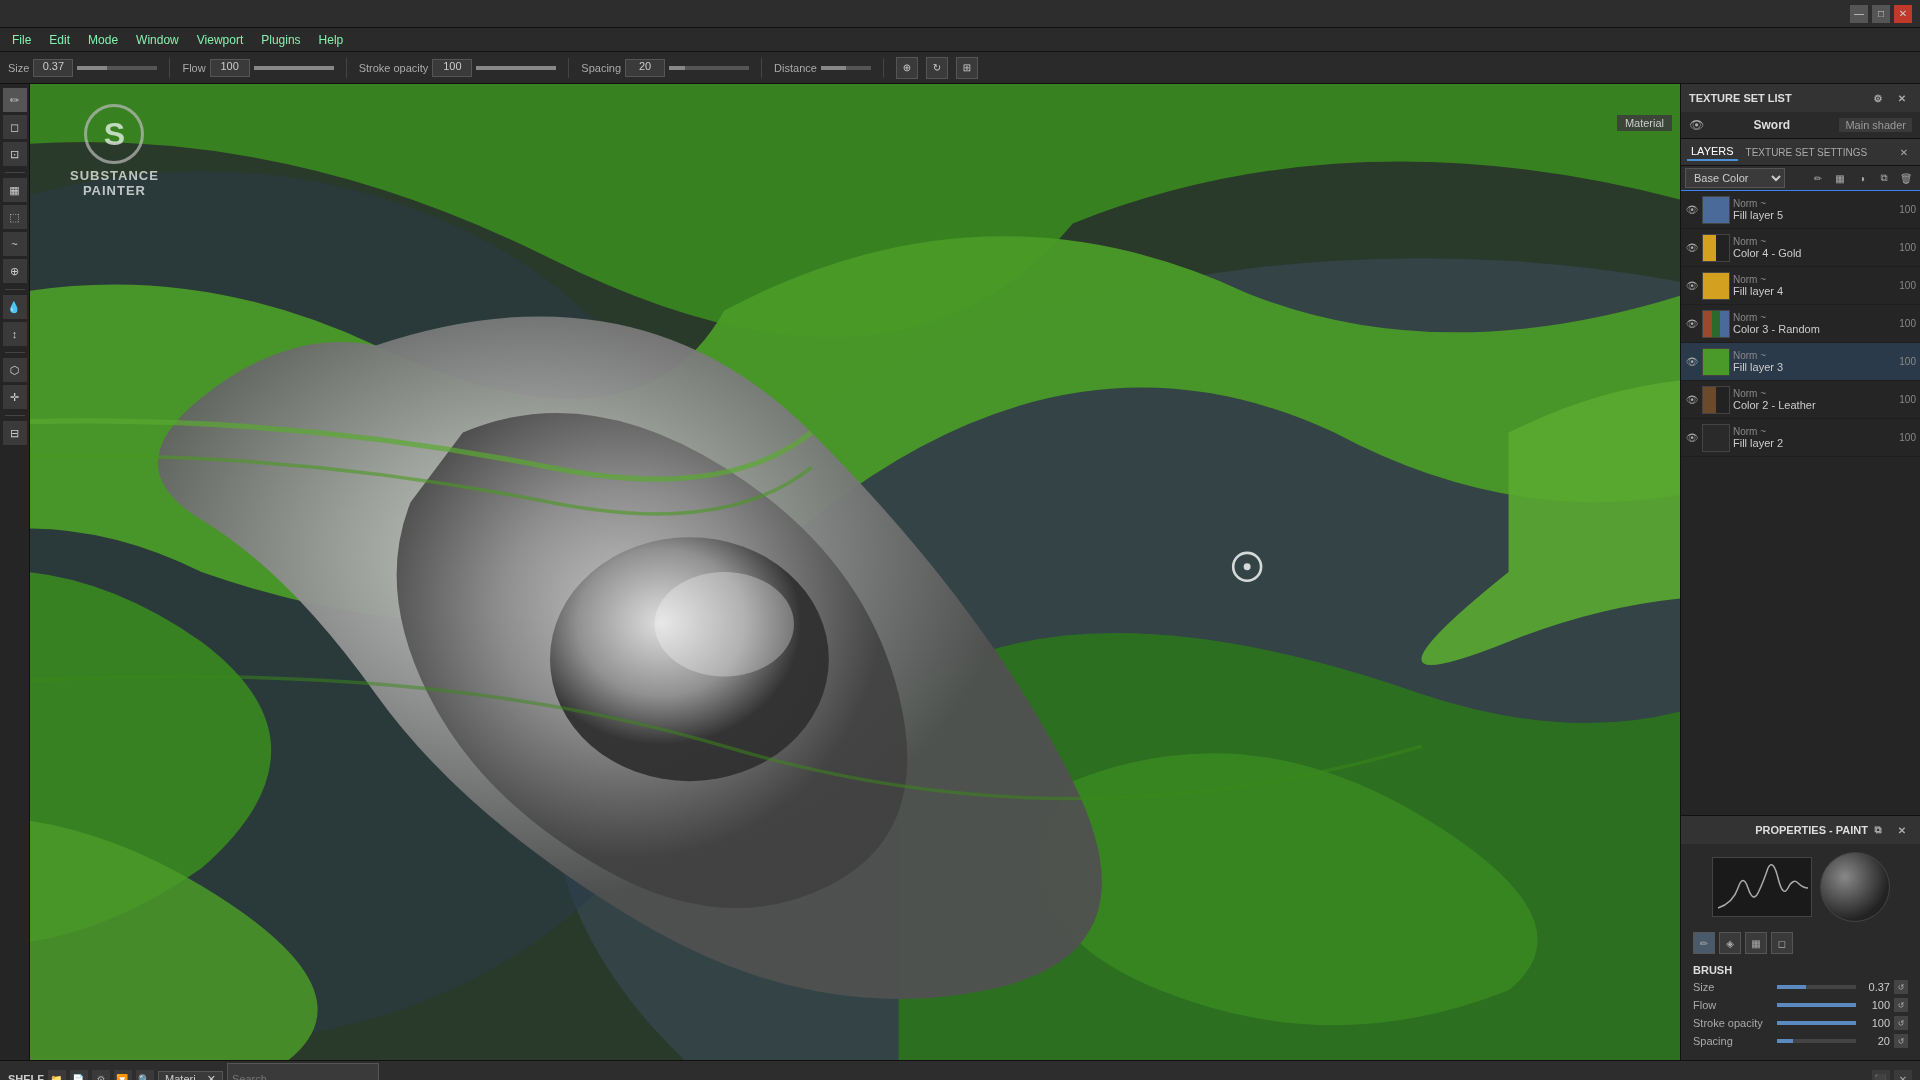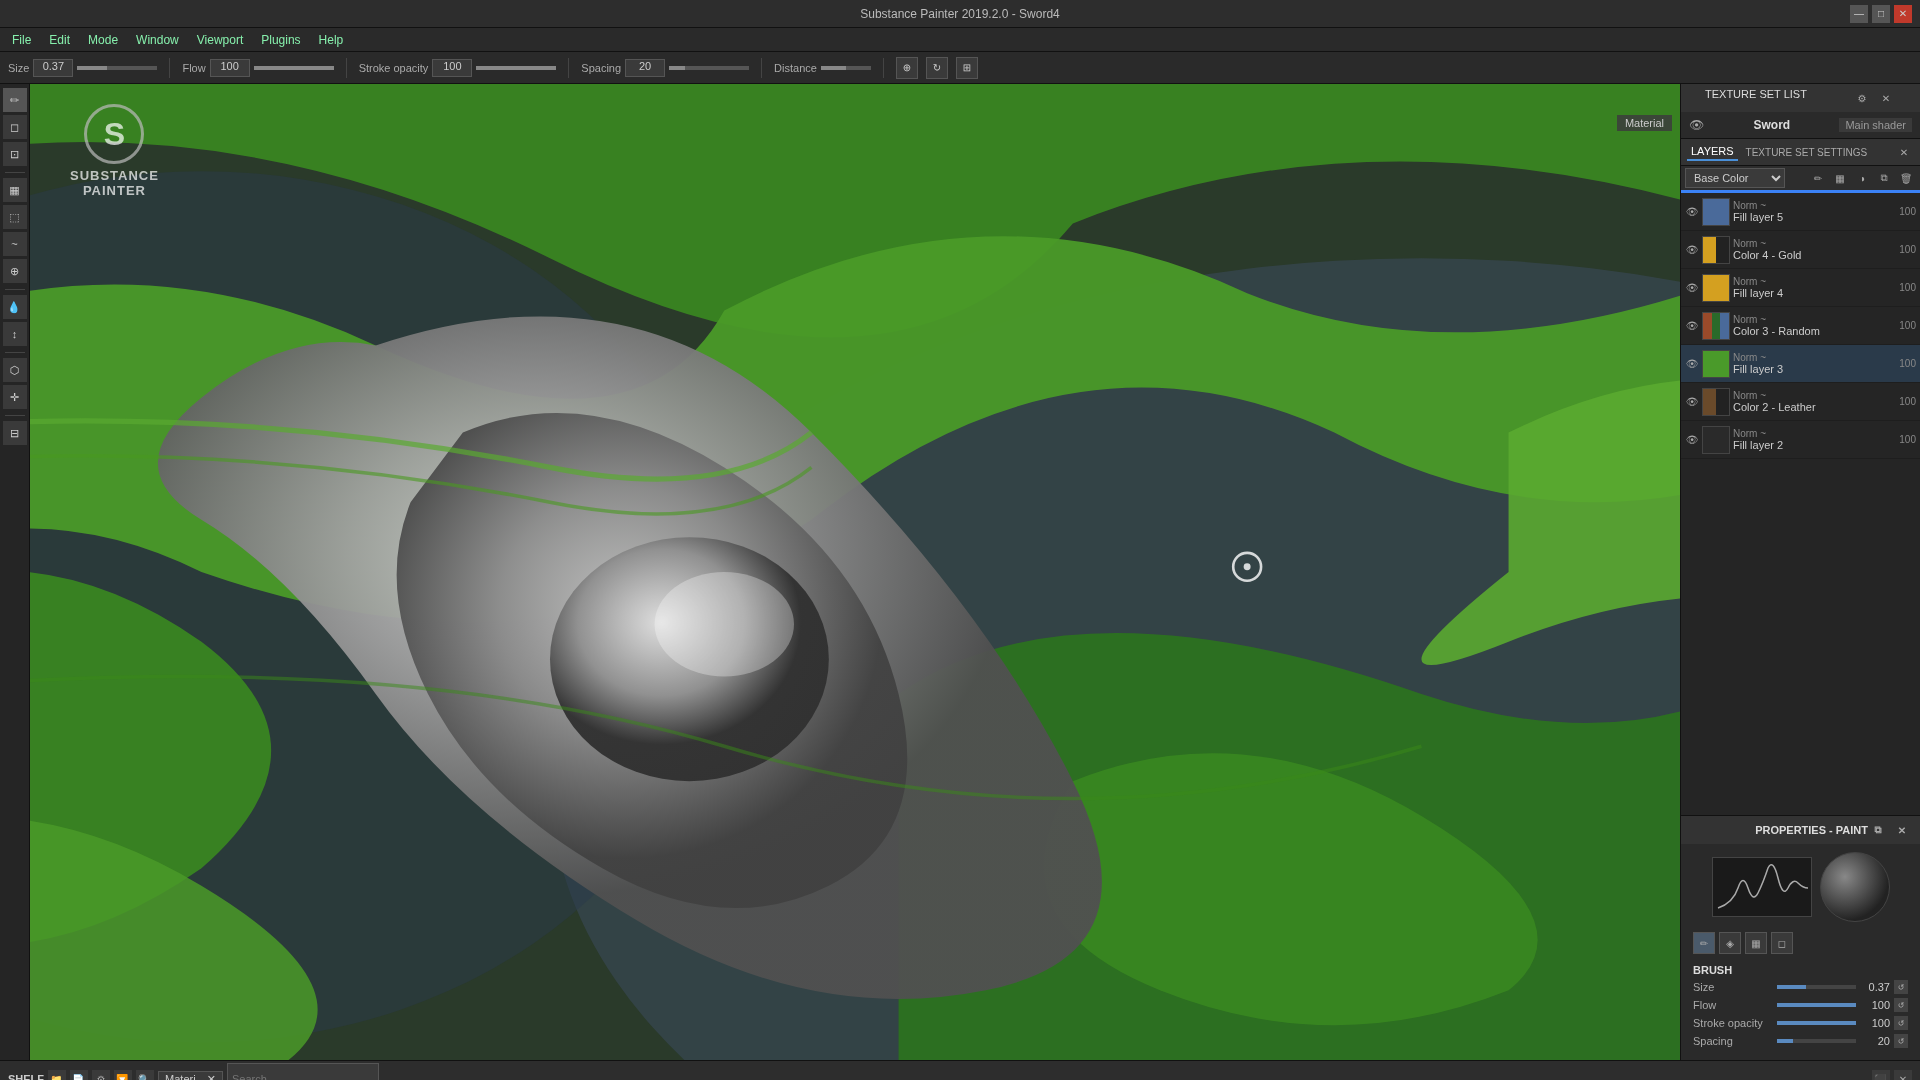--- a/index.html
+++ b/index.html
@@ -150,26 +150,26 @@
       border-left: 1px solid #111;
     }
 
     
     #texture-set-panel {
       background: #2a2a2a;
       border-bottom: 1px solid #111;
     }
     #texture-set-header {
       display: flex;
-      align-items: flex-start;
+      align-items: center;
       justify-content: space-between;
-      padding: 4px 24px;
+      padding: 4px 8px;
       background: #333;
       font-size: 11px;
-      font-weight: normal;
+      font-weight: bold;
       color: #ddd;
     }
     #texture-set-content {
       padding: 4px 8px;
     }
     .texture-set-row {
       display: flex;
       align-items: center;
       justify-content: space-between;
       padding: 2px 0;
@@ -196,21 +196,21 @@
     .panel-tab {
       font-size: 11px; color: #aaa; cursor: pointer; padding: 2px 4px;
     }
     .panel-tab.active { color: #fff; border-bottom: 2px solid #4a90d9; }
     #layers-toolbar {
       display: flex;
       align-items: center;
       padding: 2px 4px;
       background: #2d2d2d;
       gap: 2px;
-      border-bottom: 3px solid #3b82f6;
+      border-bottom: 1px solid #3b82f6;
     }
     .layers-tool-btn {
       width: 20px; height: 20px; background: transparent; display: flex;
       align-items: center; justify-content: center; cursor: pointer;
       font-size: 10px; color: #aaa;
     }
     .channel-select {
       background: #3a3a3a; border: 1px solid #555; color: #ccc;
       font-size: 11px; padding: 1px 4px; height: 20px; width: 100px;
     }
@@ -393,21 +393,20 @@
     #viewport-art {
       position: absolute;
       top: 0; left: 0; width: 100%; height: 100%;
       pointer-events: none;
     }
   </style>
 </head>
 <body>
 
 <div id="titlebar">
-  <span class="title">Substance Painter 2019.2.0 - Sword4</span>
   <div class="win-controls">
     <div class="win-btn">—</div>
     <div class="win-btn">□</div>
     <div class="win-btn close">✕</div>
   </div>
 </div>
 
 <div id="menubar">
   <span class="menu-item">File</span>
   <span class="menu-item">Edit</span>

